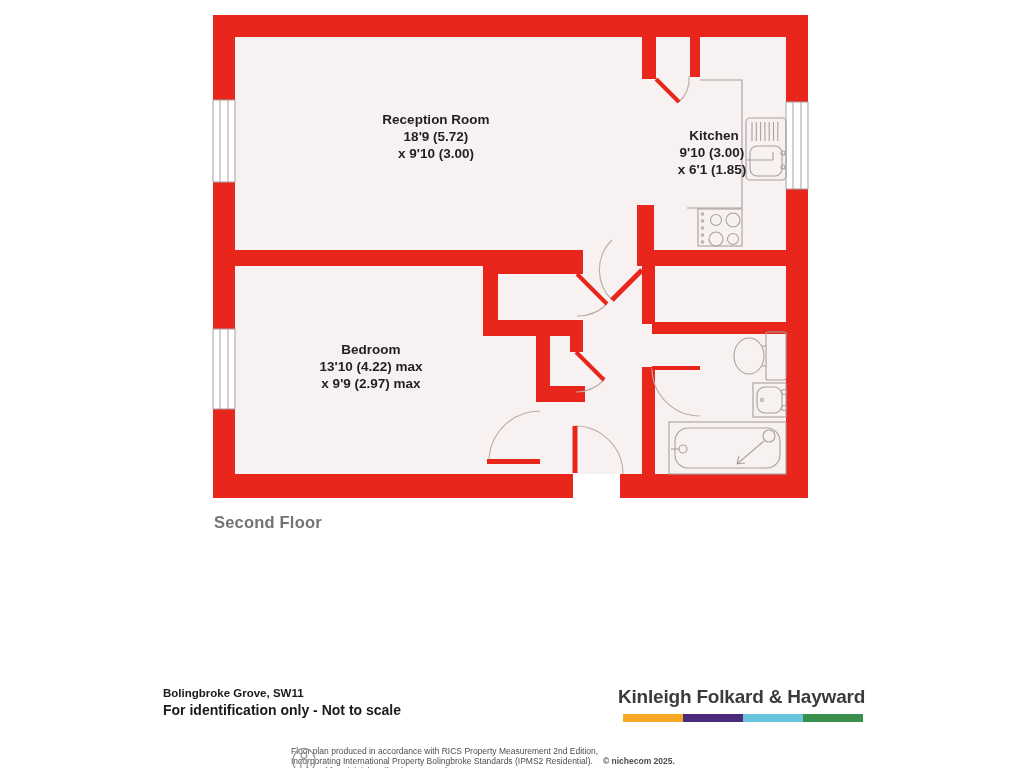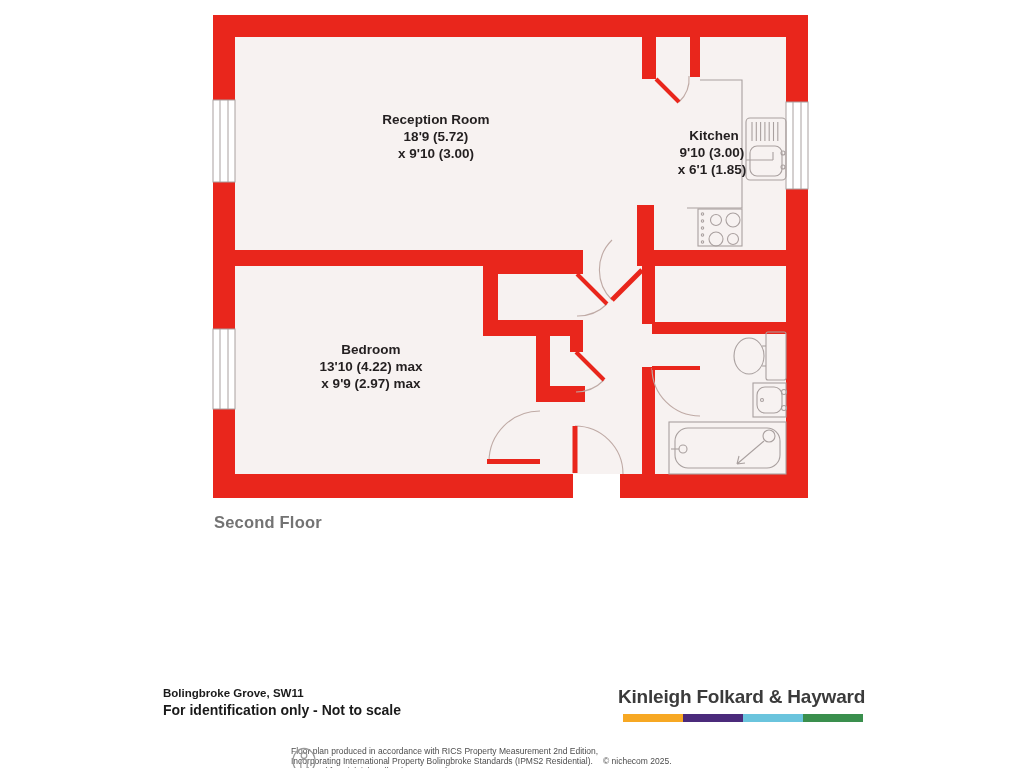--- a/index.html
+++ b/index.html
@@ -15,21 +15,21 @@
   .brand-name{font-size:19px;font-weight:700;color:#3b3b3b;letter-spacing:-0.2px;white-space:nowrap;}
   .brand-bar{margin-top:6px;display:flex;height:8px;width:240px;margin-left:auto;}
   .brand-bar div{flex:1;}
   .seg1{background:#f7a823;}
   .seg2{background:#4b2a7b;}
   .seg3{background:#6ac4dd;}
   .seg4{background:#3a8f4d;}
   .disclaimer{left:291px;top:734px;display:flex;align-items:flex-start;color:#555;}
   .disc-icon{width:26px;height:28px;margin-right:10px;margin-top:1px;}
   .disc-text{font-size:8.5px;line-height:10px;color:#4d4d4d;}
-  .disc-gap{display:inline-block;margin-left:10px;}
+  .disc-gap{display:inline-block;margin-left:10px;font-weight:bold;}
   text.room{fill:#231f20;font-family:"Liberation Sans",sans-serif;font-size:13.5px;font-weight:600;text-anchor:middle;}
   .wall{fill:#e9261c;}
   .fix{stroke:#a9a09f;stroke-width:1.1;fill:none;}
   .arc{stroke:#bfaaa5;stroke-width:1.1;fill:none;}
   .leaf{stroke:#e9261c;fill:none;}
   .win{fill:#ffffff;stroke:#a9a09f;stroke-width:1;}
   .winline{stroke:#a9a09f;stroke-width:1;}
 </style>
 </head>
 <body>

